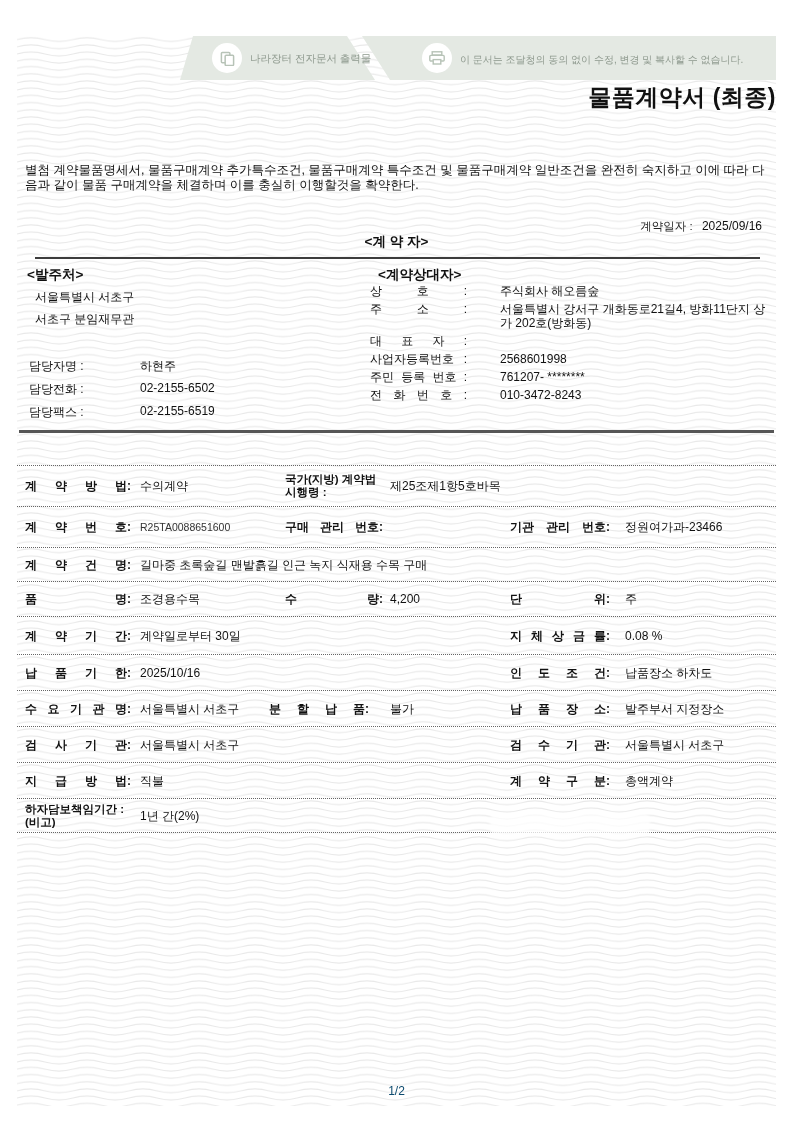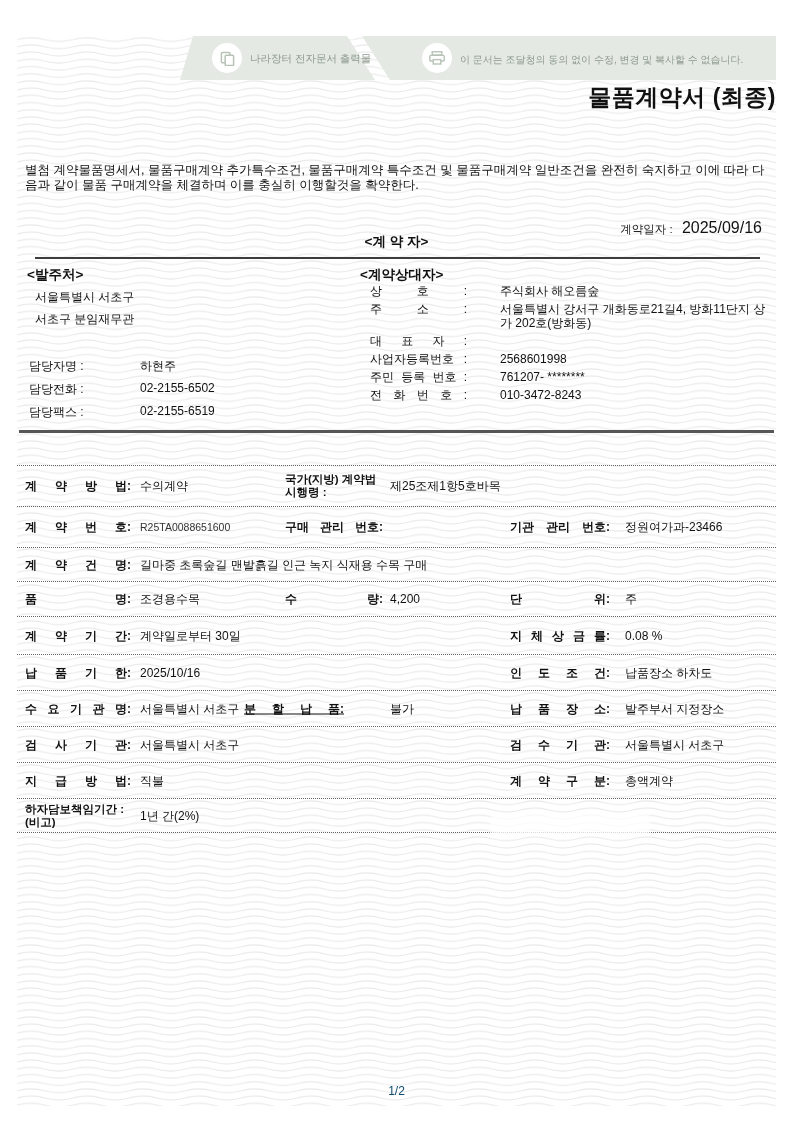--- a/index.html
+++ b/index.html
@@ -18,30 +18,30 @@
     display:flex; align-items:center; justify-content:center; z-index:2; }
   .badge-text { position:absolute; font-size:10.5px; color:#8e998e; white-space:nowrap; z-index:2; }
 
   .doc-title { position:absolute; top:46px; left:0; width:100%; text-align:right;
     font-size:23px; font-weight:bold; letter-spacing:0.5px; z-index:2; }
 
   .preamble { position:absolute; top:127px; left:8px; right:8px; font-size:12.5px;
     line-height:1.16; z-index:2; }
 
   .cdate { position:absolute; top:183px; right:14px; font-size:11.5px; color:#222; z-index:2; }
-  .cdate .v { font-size:16px; margin-left:6px; color:#111; }
+  .cdate .v { font-size:12px; margin-left:6px; color:#111; }
 
   .party-title { position:absolute; top:197px; left:0; width:100%; text-align:center;
     font-weight:bold; font-size:13.5px; z-index:2; }
 
   .hr1 { position:absolute; top:221px; left:18px; right:16px; border-top:2px solid #3d3d3d; z-index:2; }
   .hr2 { position:absolute; top:394px; left:2px; right:2px; border-top:3px solid #565656; z-index:2; }
 
   .h-orderer    { position:absolute; top:230px; left:10px;  font-weight:bold; font-size:13.5px; z-index:2; }
-  .h-contractor { position:absolute; top:230px; left:343px; font-weight:bold; font-size:13.5px; z-index:2; }
+  .h-contractor { position:absolute; top:230px; left:361px; font-weight:bold; font-size:13.5px; z-index:2; }
   .org1 { position:absolute; top:253px; left:18px; font-size:12px; z-index:2; }
   .org2 { position:absolute; top:275px; left:18px; font-size:12px; z-index:2; }
 
   .orows { position:absolute; top:322px; left:12px; font-size:12px; z-index:2; }
   .orows .row { height:23px; display:flex; }
   .orows .lbl { width:111px; flex:none; }
 
   .crows { position:absolute; top:248px; left:353px; width:398px; font-size:12px; z-index:2; }
   .crows .row { display:flex; margin-bottom:4px; line-height:14px; }
   .crows .lbl { width:97px; flex:none; margin-right:33px; text-align:justify; text-align-last:justify; }
@@ -50,21 +50,21 @@
   .dtable { position:absolute; top:429px; left:0; right:0; z-index:2; }
   .trow { position:relative; border-top:1px dotted #666; }
   .trow:last-child { border-bottom:1px dotted #666; }
   .cell { position:absolute; top:50%; transform:translateY(-50%); font-size:12px; white-space:nowrap; }
   .lab  { font-weight:bold; }
   .jst  { text-align:justify; text-align-last:justify; }
   .c1 { left:8px; }   .c1.jst { width:106px; }
   .c2 { left:123px; }
   .c2.small { font-size:10.5px; color:#333; }
   .c3 { left:268px; } .c3.jst { width:98px; }
-  .c3m { left:227px; width:100px;text-decoration:underline; }
+  .c3m { left:252px; width:100px; }
   .c4 { left:373px; }
   .c5 { left:493px; width:100px; }
   .c6 { left:608px; }
   .two { white-space:normal; line-height:13px; font-size:11.5px; width:108px; }
 
   .smudge { position:absolute; top:778px; left:473px; width:160px; height:22px;
     background:rgba(255,255,255,0.75); border-radius:5px; filter:blur(1.5px); z-index:2; }
 
   .pageno { position:absolute; top:1048px; left:0; width:100%; text-align:center;
     font-size:12px; color:#0c4a6e; z-index:2; }

